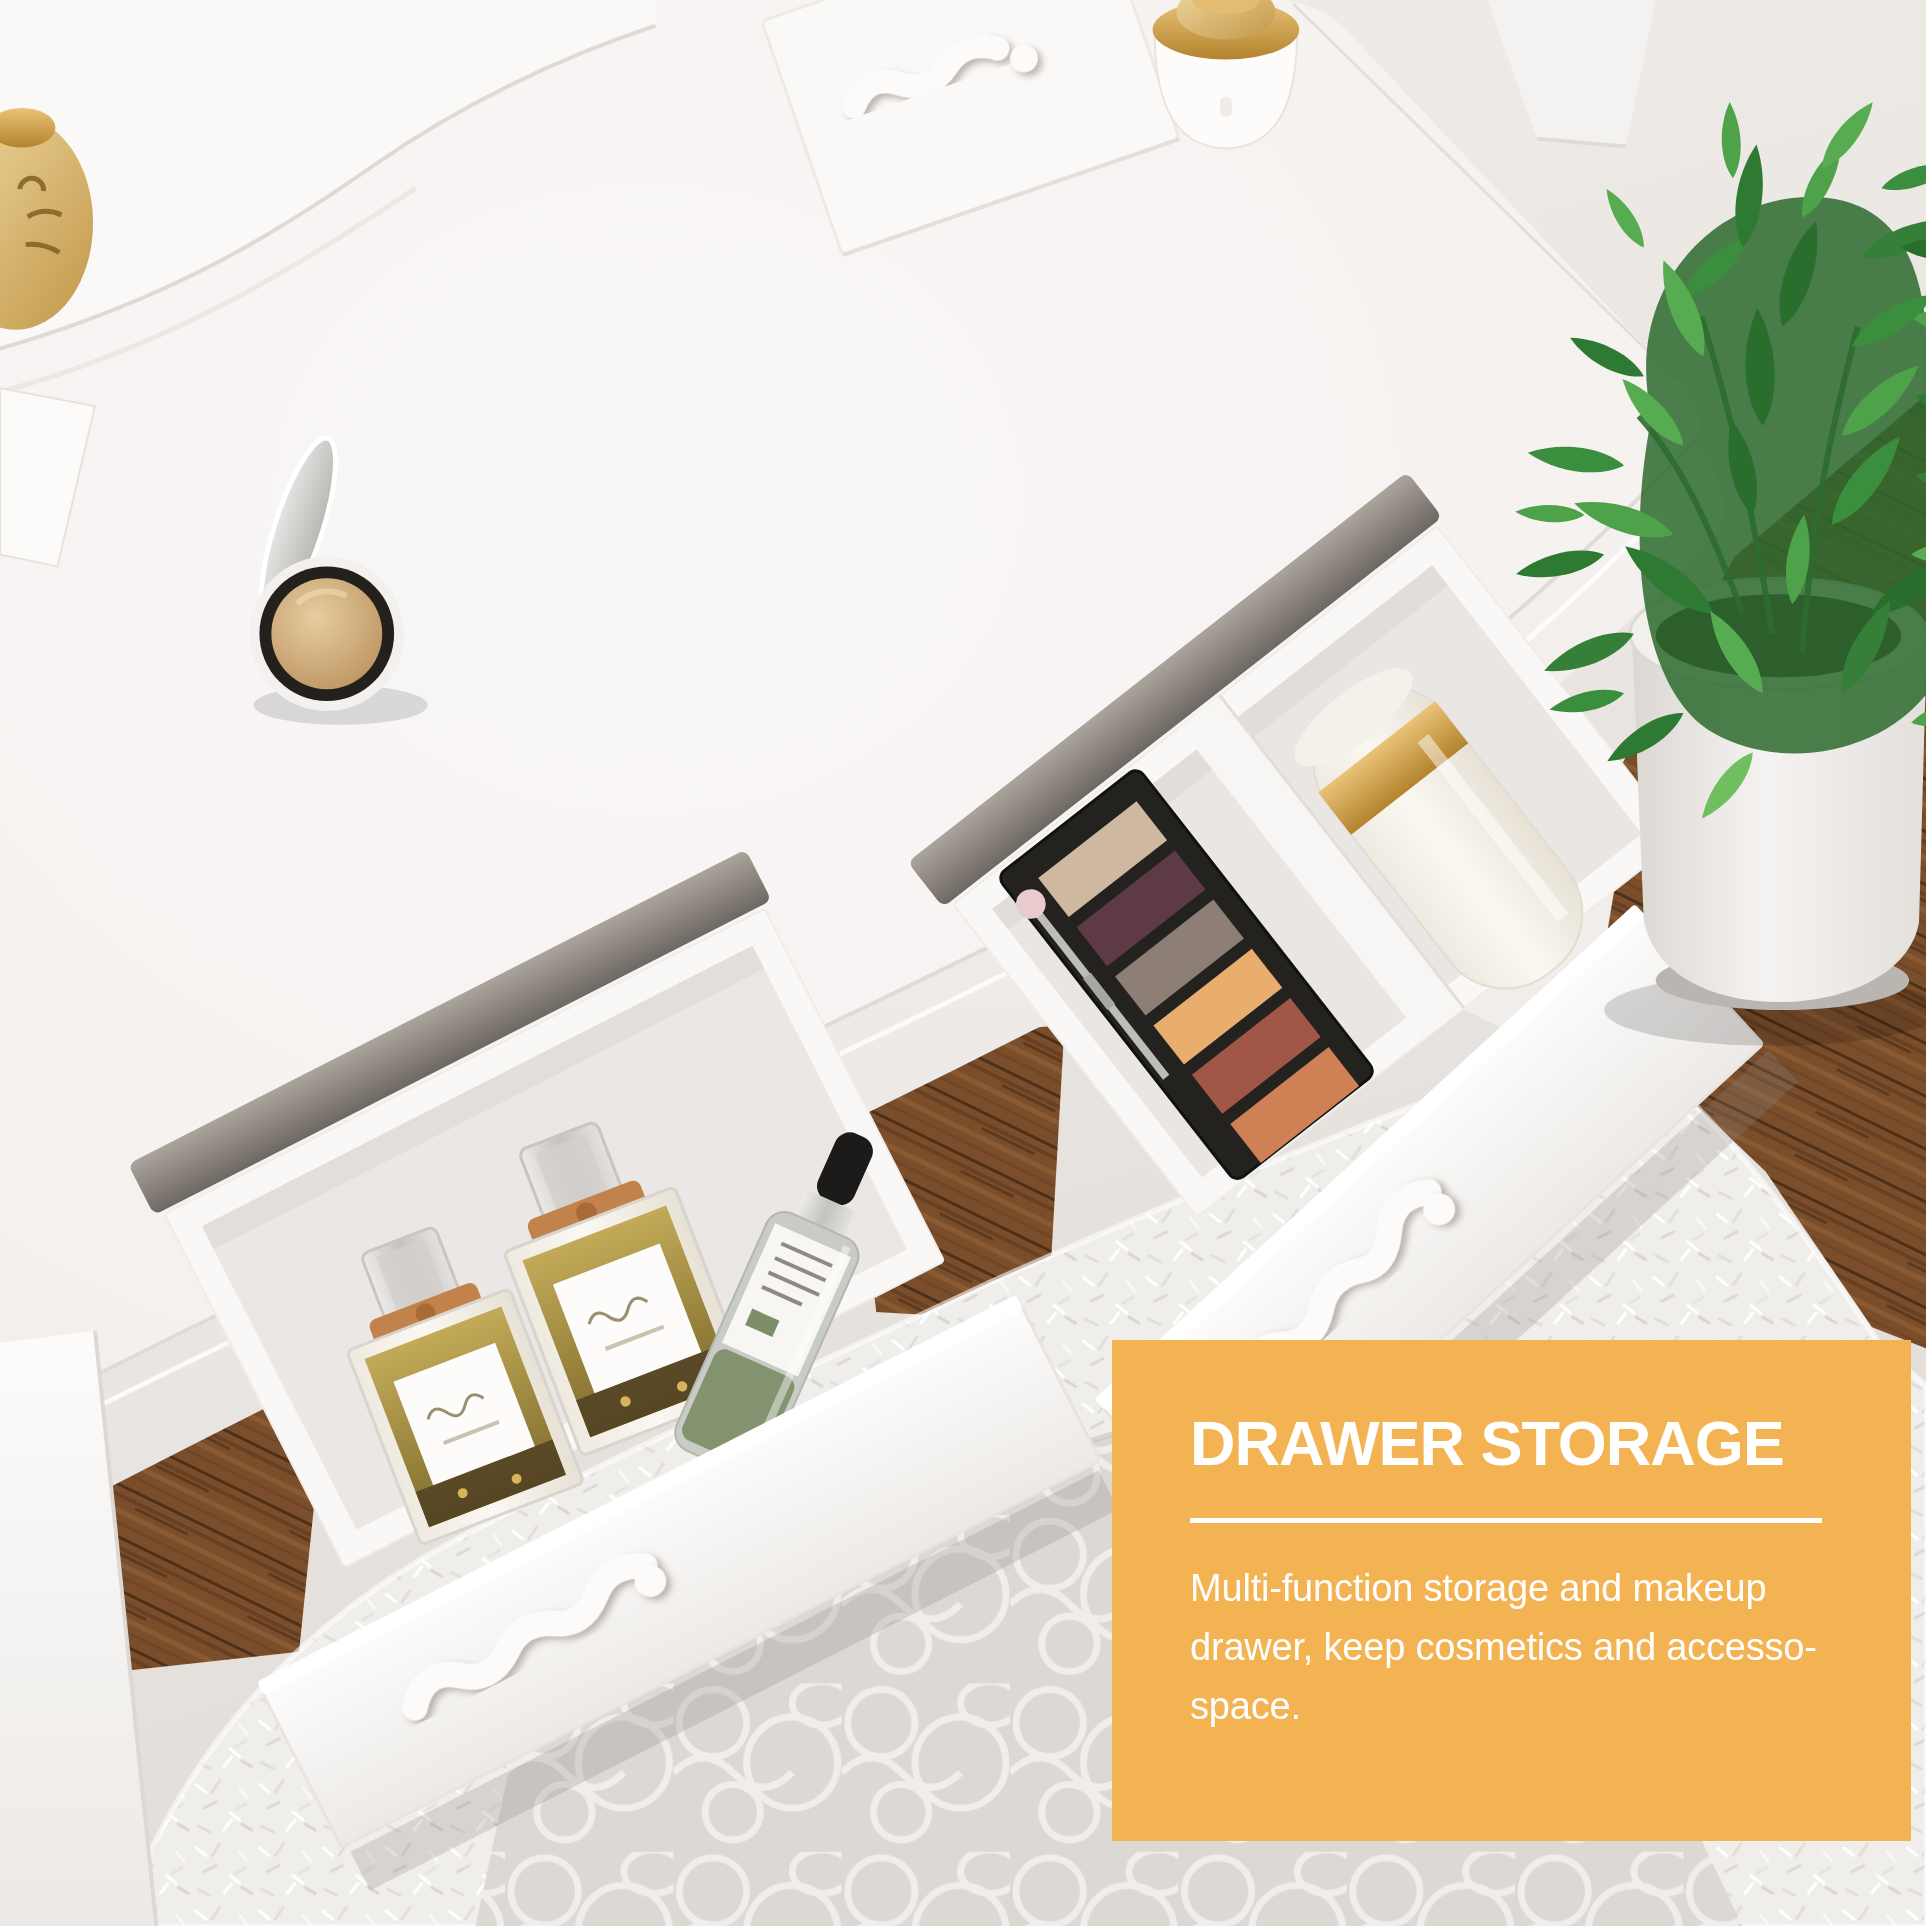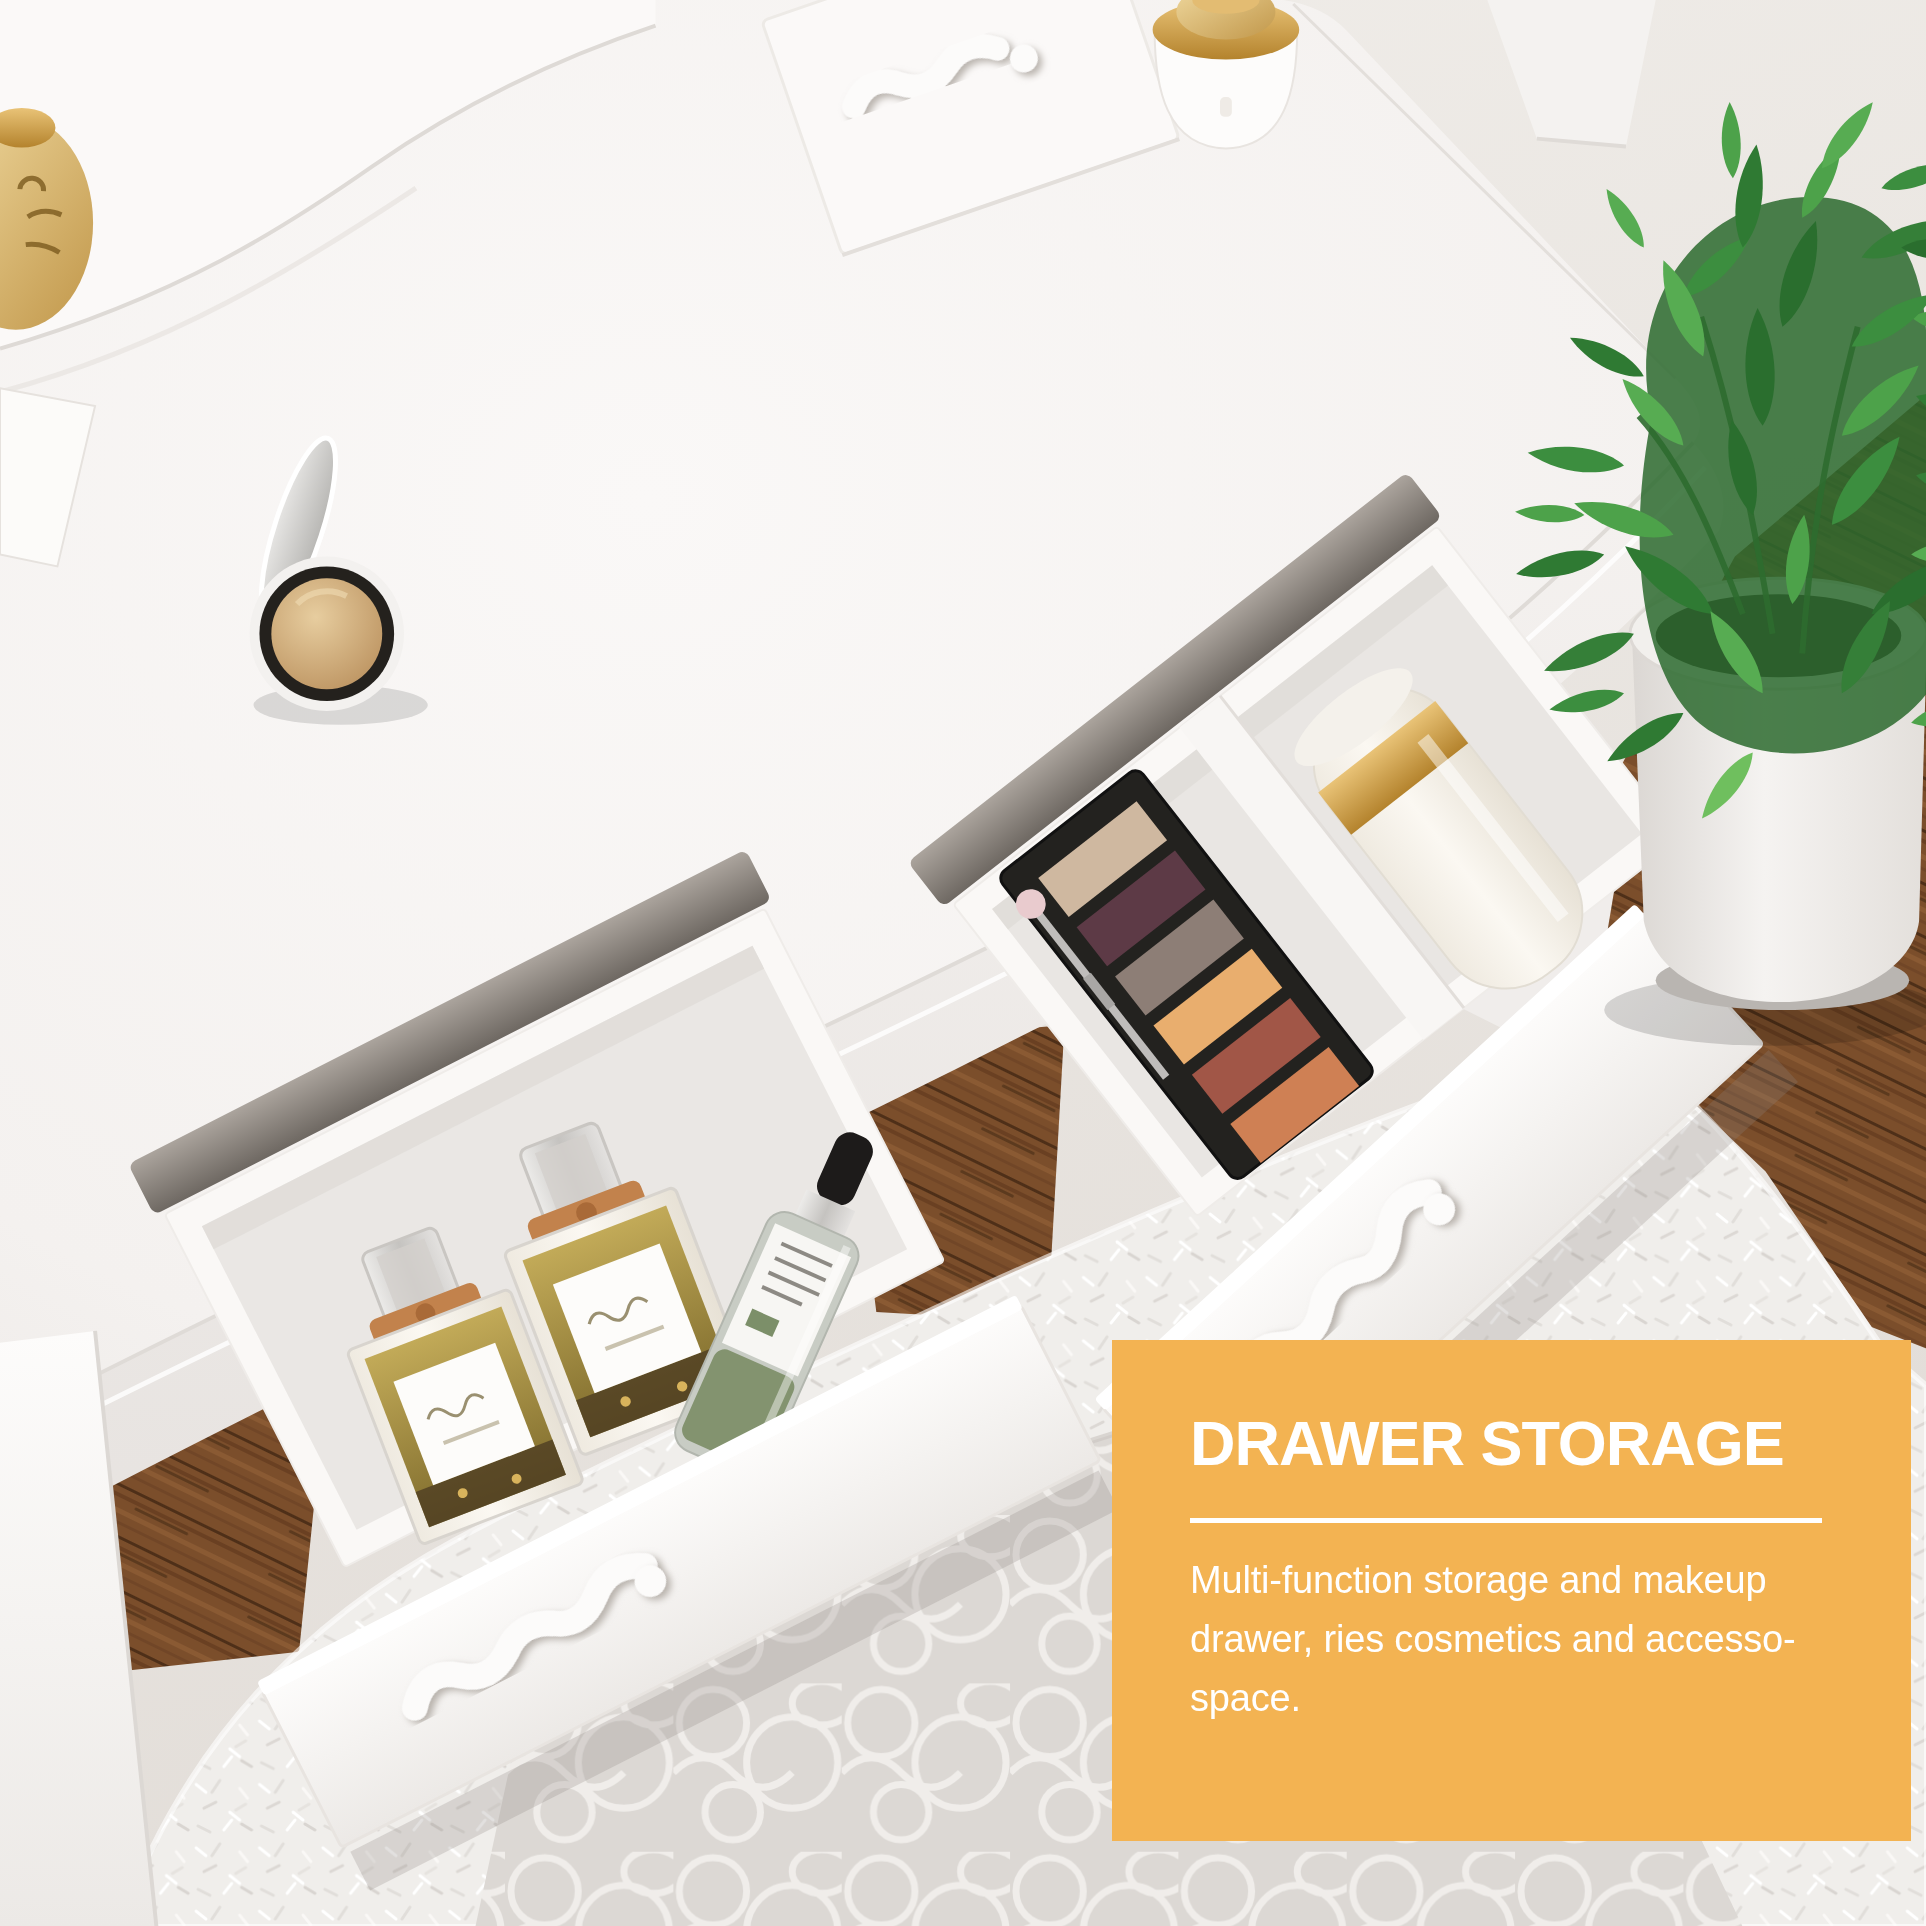--- a/index.html
+++ b/index.html
@@ -7,21 +7,21 @@
   .scene{position:relative;width:1927px;height:1927px;overflow:hidden;background:#ECE8E4;}
   .scene svg{position:absolute;left:0;top:0;}
   .overlay{
     position:absolute;left:1112px;top:1340px;width:799px;height:501px;
     background:#F3B352;box-sizing:border-box;padding:71px 40px 16px 78px;color:#FFFFFF;
   }
   .overlay h1{
     margin:0;font-size:63px;line-height:65px;font-weight:bold;letter-spacing:-1px;color:#FFFFFF;white-space:nowrap;
   }
   .overlay .divider{width:632px;height:0;border-top:5px solid #FFFFFF;margin-top:42px;}
-  .overlay .body{margin-top:28px;font-size:38px;line-height:59px;letter-spacing:-0.2px;color:#FFFFFF;}
+  .overlay .body{margin-top:36px;font-size:38px;line-height:59px;letter-spacing:-0.2px;color:#FFFFFF;}
   .overlay .body span{display:block;white-space:nowrap;}
 </style>
 </head>
 <body>
 
 <div class="scene">
 <svg width="1927" height="1927" viewBox="0 0 1946 1946">
   <defs>
     <linearGradient id="wallG" x1="0" y1="0" x2="0.3" y2="1">
       <stop offset="0" stop-color="#F1EEEA"></stop>
@@ -346,18 +346,18 @@
       <use href="#leafShape" fill="#6FBF5E" transform="translate(1770,760) rotate(130) scale(1.2)"></use>
     </g>
   </g>
 </svg>
 
 <div class="overlay" style="background: rgb(243, 179, 82); color: rgb(255, 255, 255);">
   <h1>DRAWER STORAGE</h1>
   <div class="divider"></div>
   <div class="body">
     <span>Multi-function storage and makeup</span>
-    <span>drawer, ries cosmetics and accesso-</span>
+    <span>drawer, keep cosmetics and accesso-</span>
     <span>space.</span>
   </div>
 </div>
 </div>
 
 
 </body></html>

